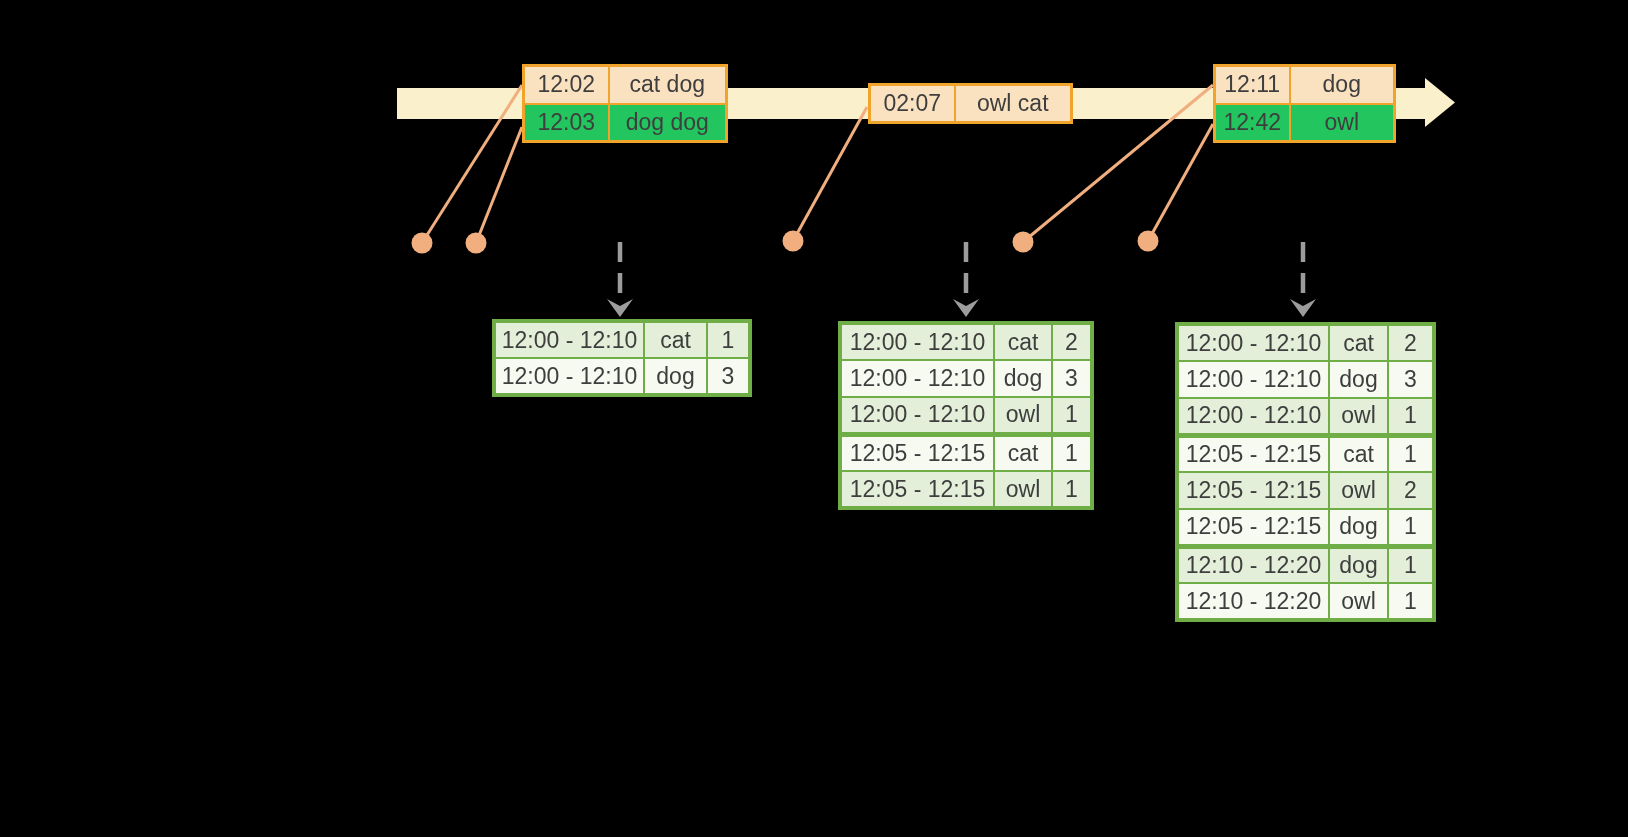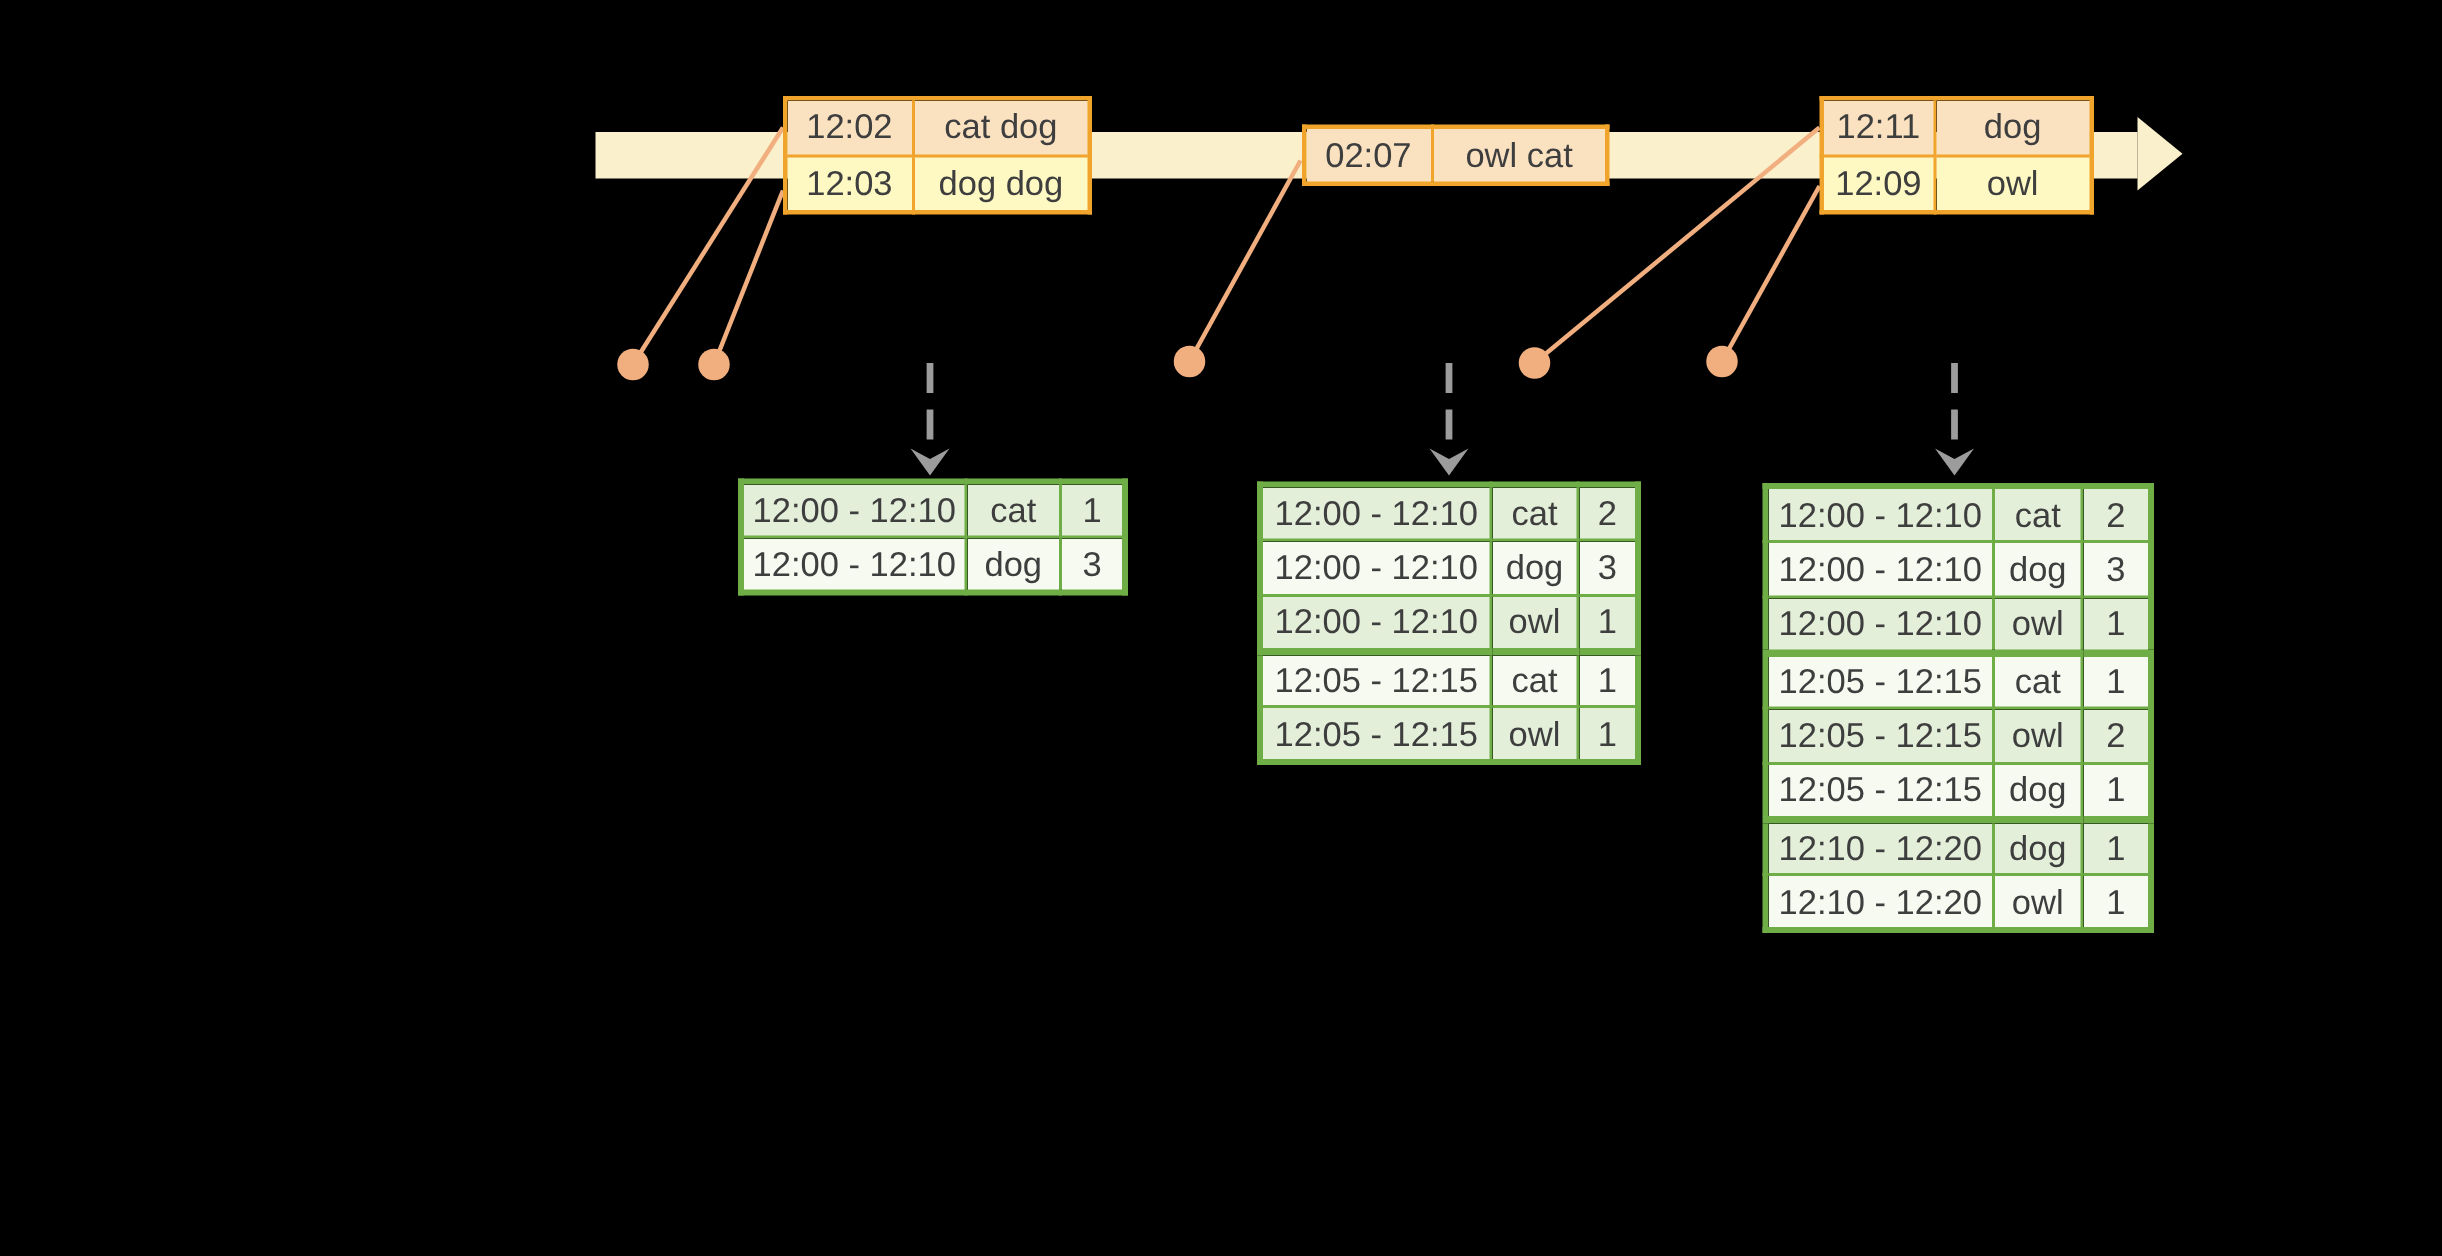--- a/index.html
+++ b/index.html
@@ -7,21 +7,21 @@
           font-family:"Liberation Sans",sans-serif;color:#3E3E3E;}
   .band{position:absolute;left:397px;top:88px;width:1028px;height:31px;background:#FBF0CC;}
   svg.overlay{position:absolute;left:0;top:0;pointer-events:none;}
   table{border-collapse:collapse;position:absolute;table-layout:fixed;}
   td{padding:0;text-align:center;vertical-align:middle;font-size:23px;color:#3E3E3E;overflow:hidden;white-space:nowrap;}
   
   .etable{border:3px solid #F1A42B;}
   .etable td{border:2px solid #F1A42B;}
   .etable tr{height:38px;}
   .rd td{background:#FAE2C1;}
-  .rl td{background:#fef9c3;}
+  .rl td{background:#22c55e;}
   .et0{left:522px;top:64px;width:203px;}
   .et1{left:868px;top:83px;width:202px;}
   .et2{left:1213px;top:64px;width:180px;}
   
   .gtable{border:4px solid #6FAD46;}
   .gtable td{border:2px solid #6FAD46;margin-top:40px;}
   .gtable tr{height:37px;}
   .rg td{background:#E3EFD9;}
   .rw td{background:#F6FAF1;}
   tr.sep td{border-top:5px solid #6FAD46;}
@@ -94,21 +94,21 @@
     <colgroup>
         <col style="width:75px">
         <col style="width:105px">
       </colgroup>
     <tbody>
         <tr class="rd">
       <td>12:11</td>
       <td>dog</td>
     </tr>
     <tr class="rl">
-      <td>12:09</td>
+      <td>12:42</td>
       <td>owl</td>
     </tr>
   </tbody>
     </table>
 
   <table class="gtable gt0">
     <colgroup>
         <col style="width:150px">
         <col style="width:63px">
         <col style="width:43px">

